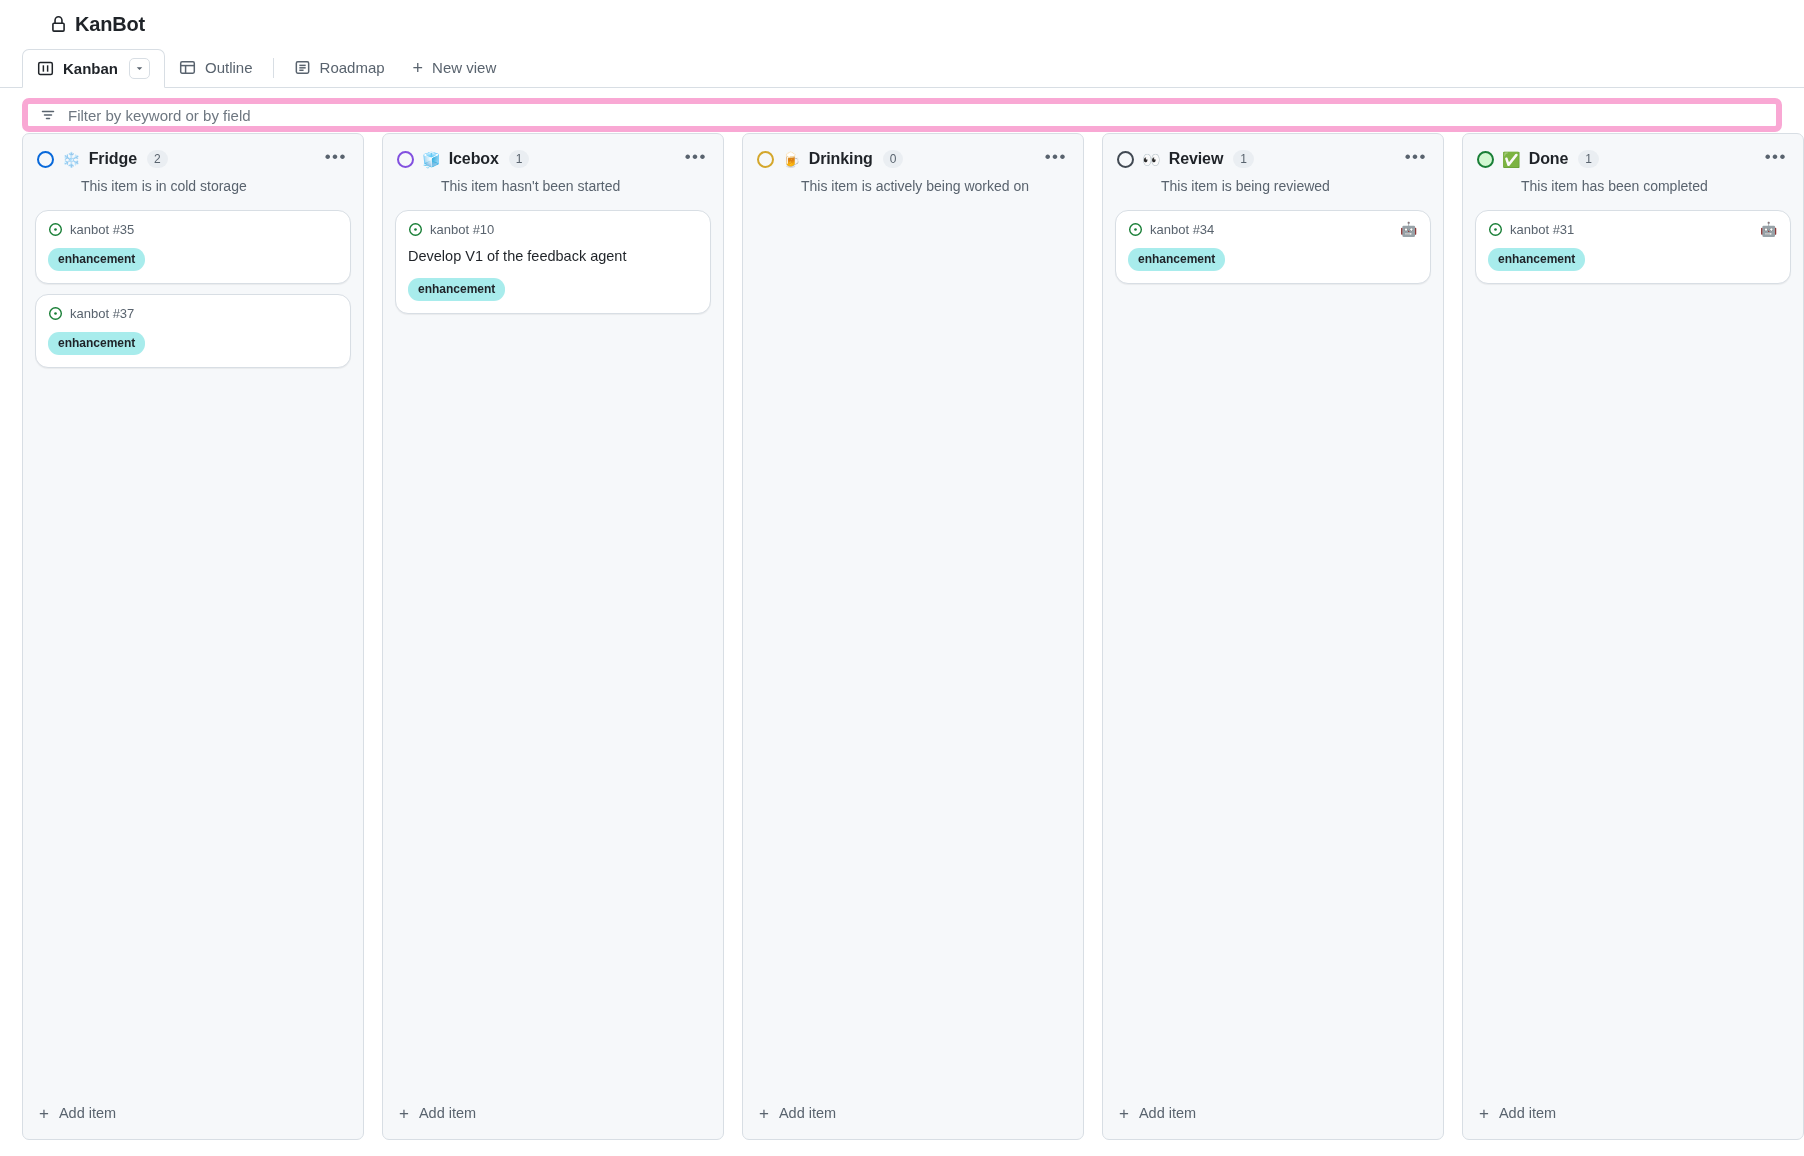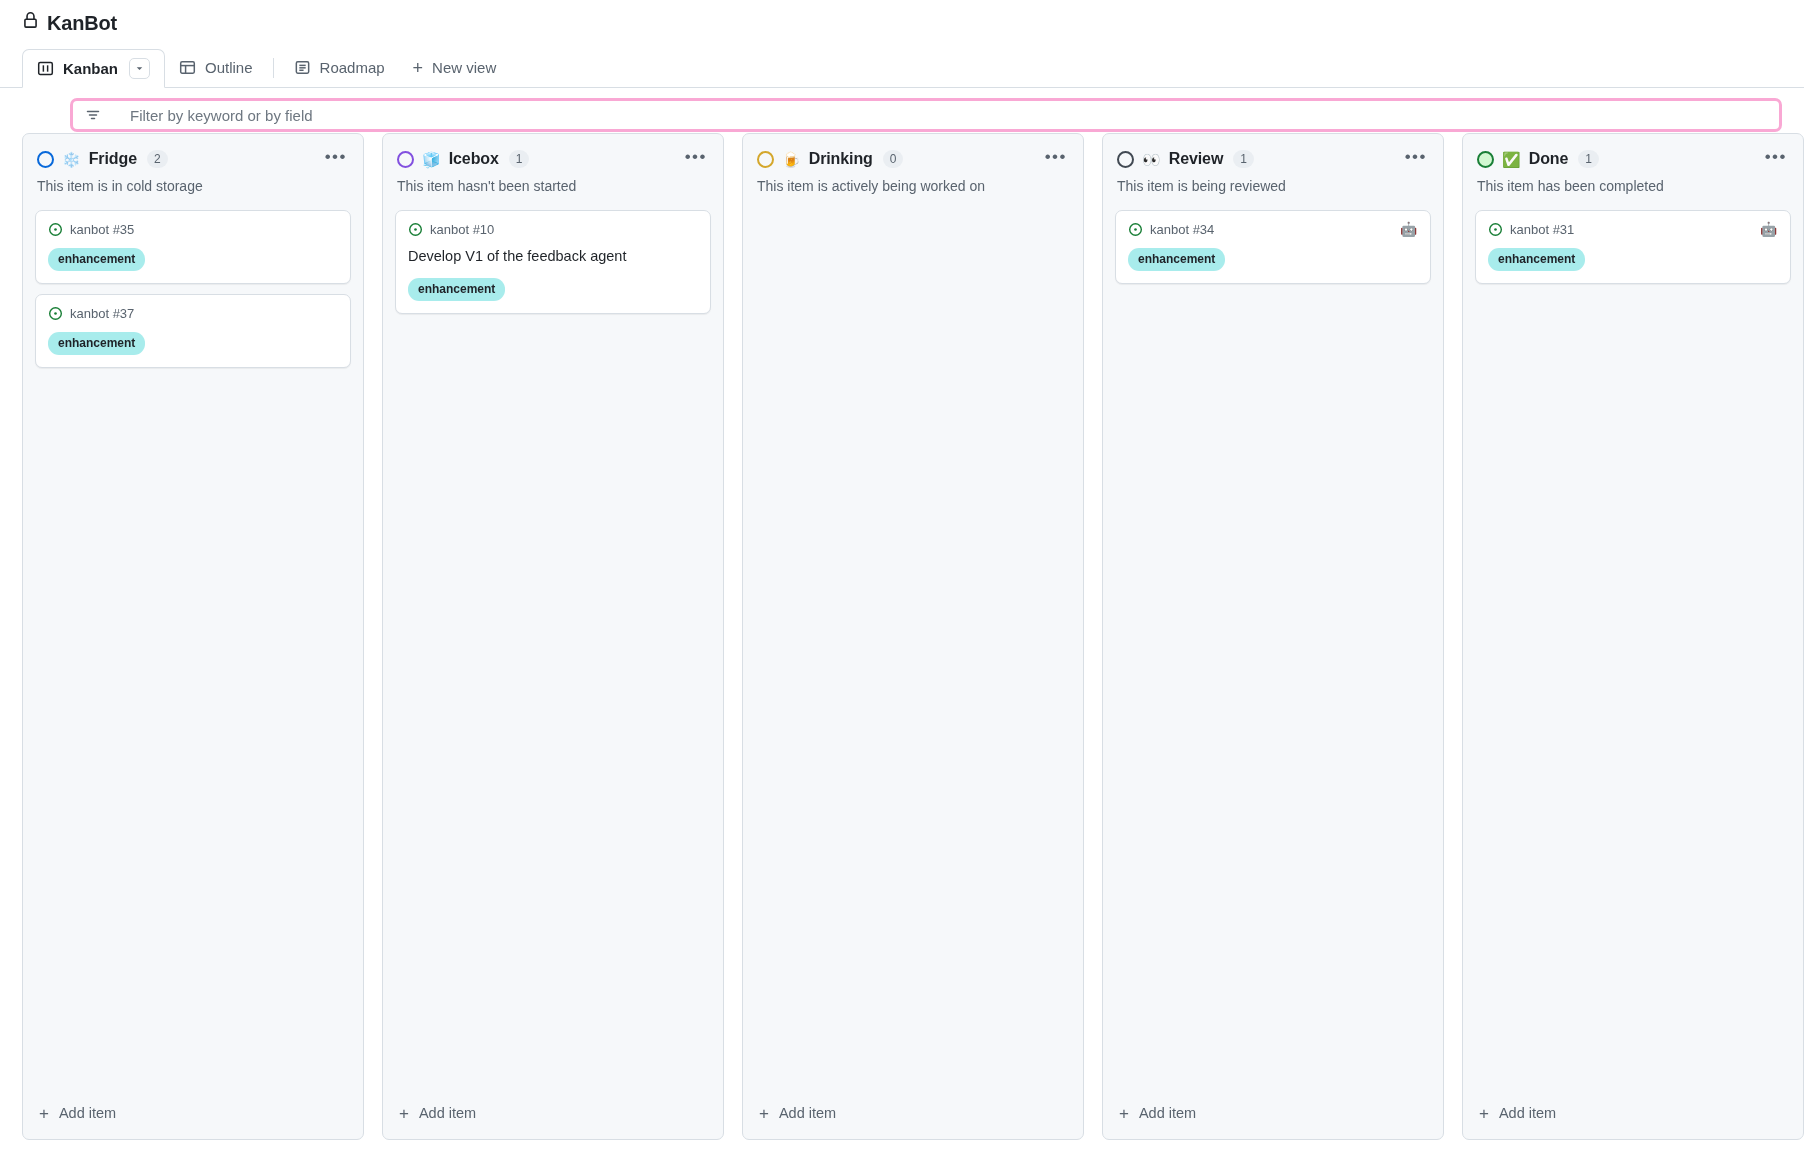--- a/index.html
+++ b/index.html
@@ -8,22 +8,23 @@
     font-family: "Liberation Sans", sans-serif;
     background: #ffffff;
     color: #1f2328;
     overflow: hidden;
   }
 
   
   .app-header {
     height: 48px;
     display: flex;
-    align-items: flex-start;
+    align-items: center;
     padding: 12px 22px;
+    margin-left: 28px;
   }
   .lock-icon { width: 17px; height: 17px; display:block; margin-right: 8px; color:#1f2328; }
   .app-title { font-size: 20px; font-weight: 700; letter-spacing: -0.2px; }
 
   
   .tabbar {
     height: 40px;
     display: flex;
     align-items: flex-end;
     padding: 0 22px;
@@ -68,27 +69,26 @@
   .newview { color: #59636e; }
   .newview .plus { font-size: 18px; line-height: 1; color:#59636e; }
 
   
   .filterbar {
     padding: 10px 22px 0 22px;
     background: #ffffff;
   }
   .filter-input {
     height: 34px;
-    border: 3px solid #f9a8d4;
+    border: 6px solid #f9a8d4;
     border-radius: 7px;
     display: flex; align-items: center;
-    gap: 29px;
+    gap: 12px;
     padding: 0 12px;
     background: #ffffff;
-    margin-left: 48px;
   }
   .filter-input svg { width: 16px; height: 16px; display:block; color:#59636e; flex:none; }
   .filter-placeholder { font-size: 15px; color: #6e7781; }
 
   
   .board {
     position: absolute;
     top: 133px; left: 0; right: 0; bottom: 0;
     display: flex;
     gap: 18px;
@@ -141,33 +141,34 @@
     line-height: 10px;
     padding: 4px 2px 8px 6px;
     cursor: pointer;
     user-select: none;
   }
   .col-desc {
     font-size: 14px;
     color: #59636e;
     margin-top: 8px;
     padding-bottom: 4px;
+    margin-left: 44px;
   }
   .col-body {
     flex: 1;
     padding: 12px 12px 0 12px;
     display: flex;
     flex-direction: column;
     gap: 10px;
     overflow: hidden;
   }
   .card {
     background: #ffffff;
     border: 1px solid #d8dee4;
-    border-radius: 7px;
+    border-radius: 13px;
     padding: 11px 12px 12px 12px;
     box-shadow: 0 1px 1px rgba(31,35,40,0.06);
   }
   .card-top {
     display: flex;
     align-items: flex-start;
   }
   .card-meta { display:flex; align-items:center; gap: 7px; }
   .issue-icon { width: 15px; height: 15px; display: block; color: #1a7f37; flex:none; }
   .card-ref { font-size: 13px; color: #59636e; }

